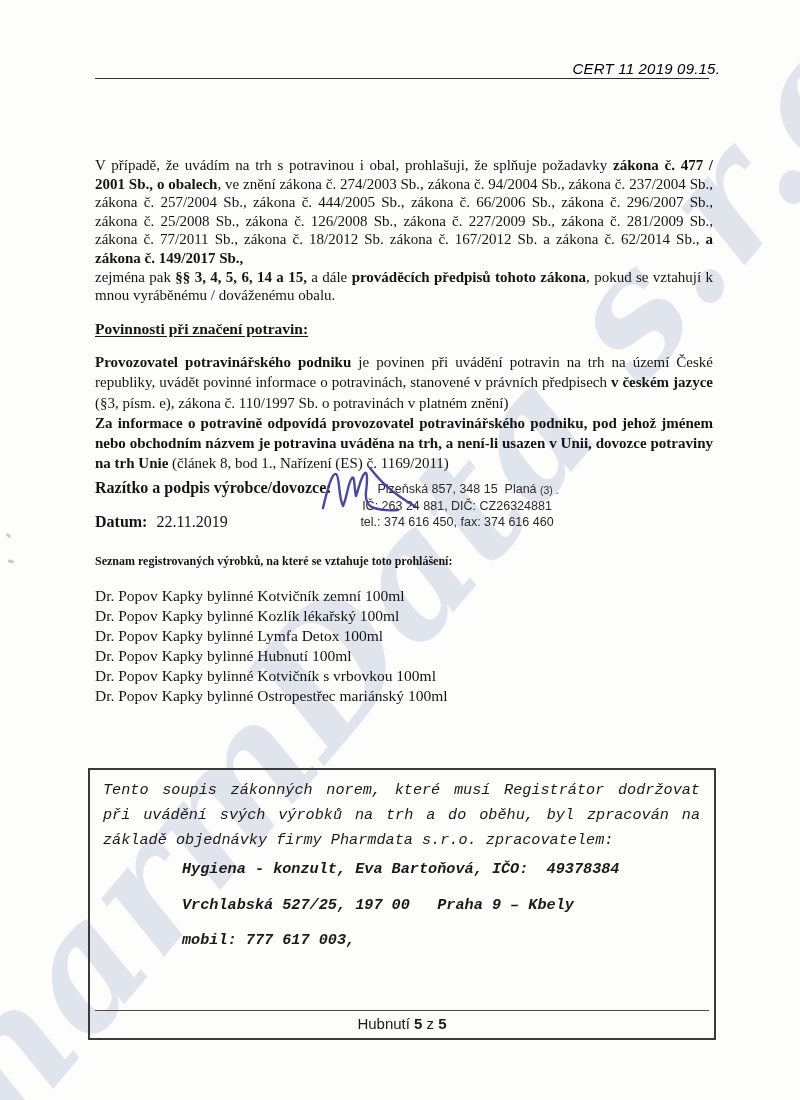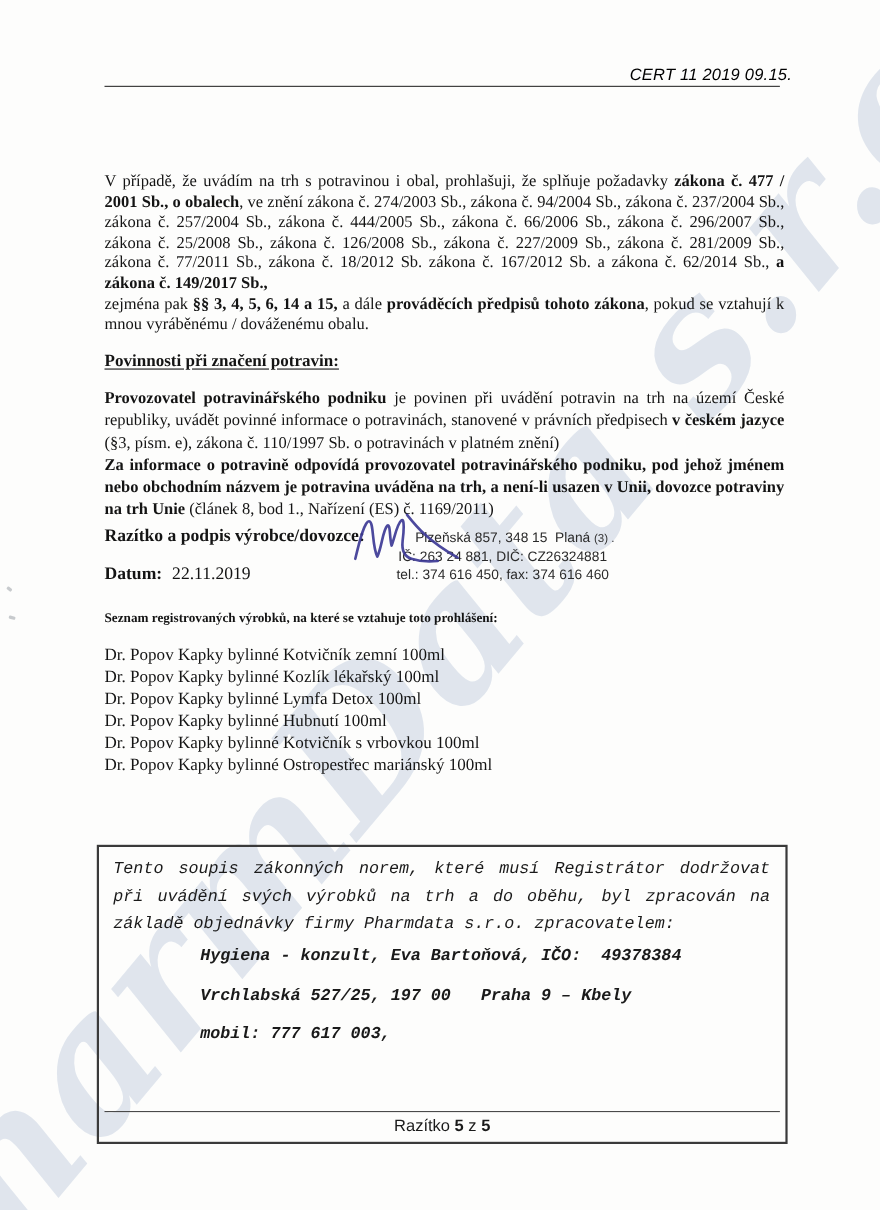--- a/index.html
+++ b/index.html
@@ -126,17 +126,17 @@
     <p class="box-intro">Tento soupis zákonných norem, které musí Registrátor dodržovat při uvádění svých výrobků na trh a do oběhu, byl zpracován na základě objednávky firmy Pharmdata s.r.o. zpracovatelem:</p>
     <div class="box-contacts">
 
     <div class="contact-line">Hygiena - konzult, Eva Bartoňová, IČO:  49378384</div>
         <div class="contact-line">Vrchlabská 527/25, 197 00   Praha 9 – Kbely</div>
         <div class="contact-line">mobil: 777 617 003,</div>
       </div>
   </div>
 
   <div class="hr-bottom"></div>
-  <div class="footer"><span>Razítko </span><b>5</b><span> z </span><b>5</b></div>
+  <div class="footer"><span>Hubnutí </span><b>5</b><span> z </span><b>5</b></div>
 
   <div class="speck s1"></div>
   <div class="speck s2"></div>
 </div>
 
 </body></html>

